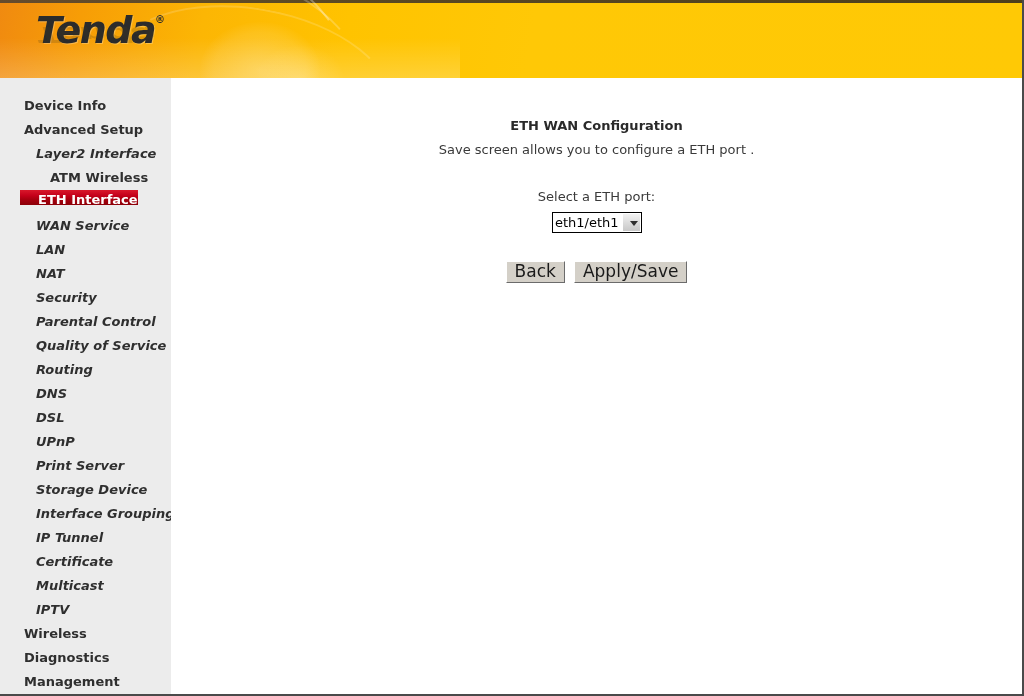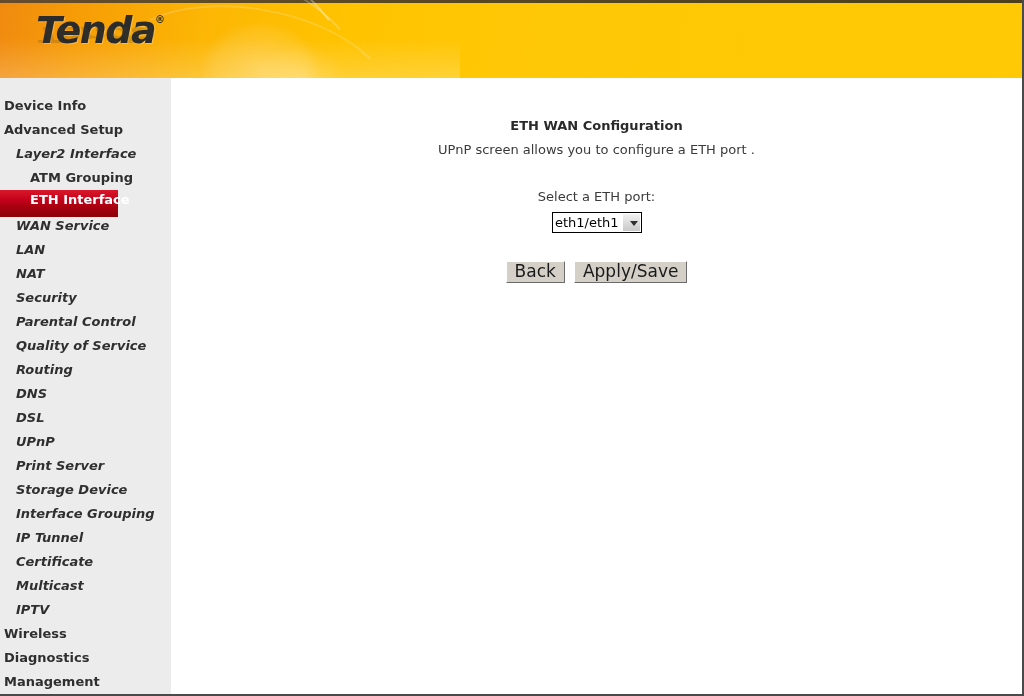--- a/index.html
+++ b/index.html
@@ -125,36 +125,37 @@
     background: #ececec;
   }
   .nav-item {
     position: relative;
     height: 24px;
     line-height: 24px;
     font-size: 13px;
     font-weight: bold;
     color: #2f2f2f;
     white-space: nowrap;
+    margin-left: 20px;
   }
   .nav-item.lvl0 { padding-left: 4px; }
   .nav-item.lvl1 { padding-left: 16px; font-style: italic; }
   .nav-item.lvl2 { padding-left: 30px; }
   #nav-spacer { height: 16px; }
 
   .nav-item.active {
     color: #ffffff;
     padding-left: 0;
   }
   .nav-item.active .hl {
     display: block;
     width: 118px;
-    height: 27px;
+    height: 15px;
     line-height: 19px;
-    padding-left: 30px;
+    padding-left: 18px;
     box-sizing: border-box;
     background: linear-gradient(180deg,
         #d8182b 0%, #c4001a 38%, #a8000f 62%, #8c0008 100%);
     color: #ffffff;
   }
 
   
   #main {
     position: absolute;
     left: 171px;
@@ -262,21 +263,21 @@
       <div id="logo-tm">®</div>
     </div>
   </div>
 
   <div id="sidebar">
     <div id="nav-spacer"></div>
     <div id="nav-list">
         <div class="nav-item lvl0"><span>Device Info</span></div>
         <div class="nav-item lvl0"><span>Advanced Setup</span></div>
         <div class="nav-item lvl1"><span>Layer2 Interface</span></div>
-        <div class="nav-item lvl2"><span>ATM Grouping</span></div>
+        <div class="nav-item lvl2"><span>ATM Wireless</span></div>
         <div class="nav-item lvl2 active">
           <span class="hl">ETH Interface</span>
         </div>
         <div class="nav-item lvl1"><span>WAN Service</span></div>
         <div class="nav-item lvl1"><span>LAN</span></div>
         <div class="nav-item lvl1"><span>NAT</span></div>
         <div class="nav-item lvl1"><span>Security</span></div>
         <div class="nav-item lvl1"><span>Parental Control</span></div>
         <div class="nav-item lvl1"><span>Quality of Service</span></div>
         <div class="nav-item lvl1"><span>Routing</span></div>
@@ -294,21 +295,21 @@
         <div class="nav-item lvl0"><span>Diagnostics</span></div>
         <div class="nav-item lvl0"><span>Management</span></div>
       </div>
   </div>
 
   <div id="main">
     <div id="content">
 
       <div id="page-title">ETH WAN Configuration</div>
 
-      <div id="page-desc">UPnP screen allows you to configure a ETH port .</div>
+      <div id="page-desc">Save screen allows you to configure a ETH port .</div>
 
       <div id="field-label">Select a ETH port:</div>
 
       <div id="select-row">
         <span id="select-wrap">
           <select id="eth-select"><option value="eth1/eth1">eth1/eth1</option></select>
           <span id="select-arrow"></span>
         </span>
       </div>
 

